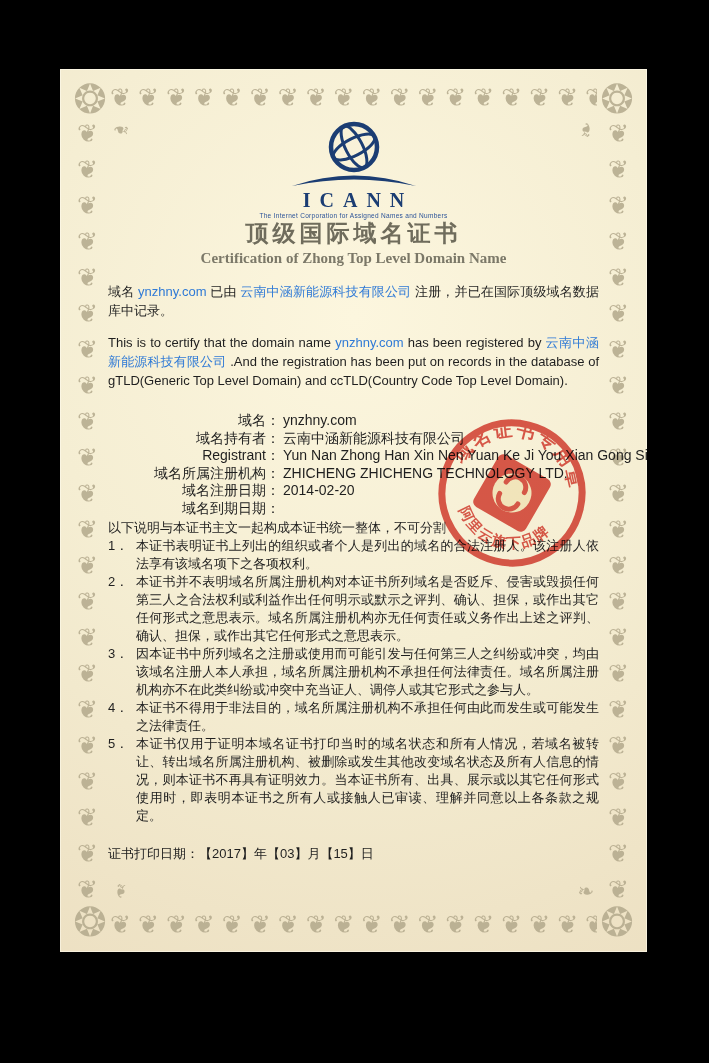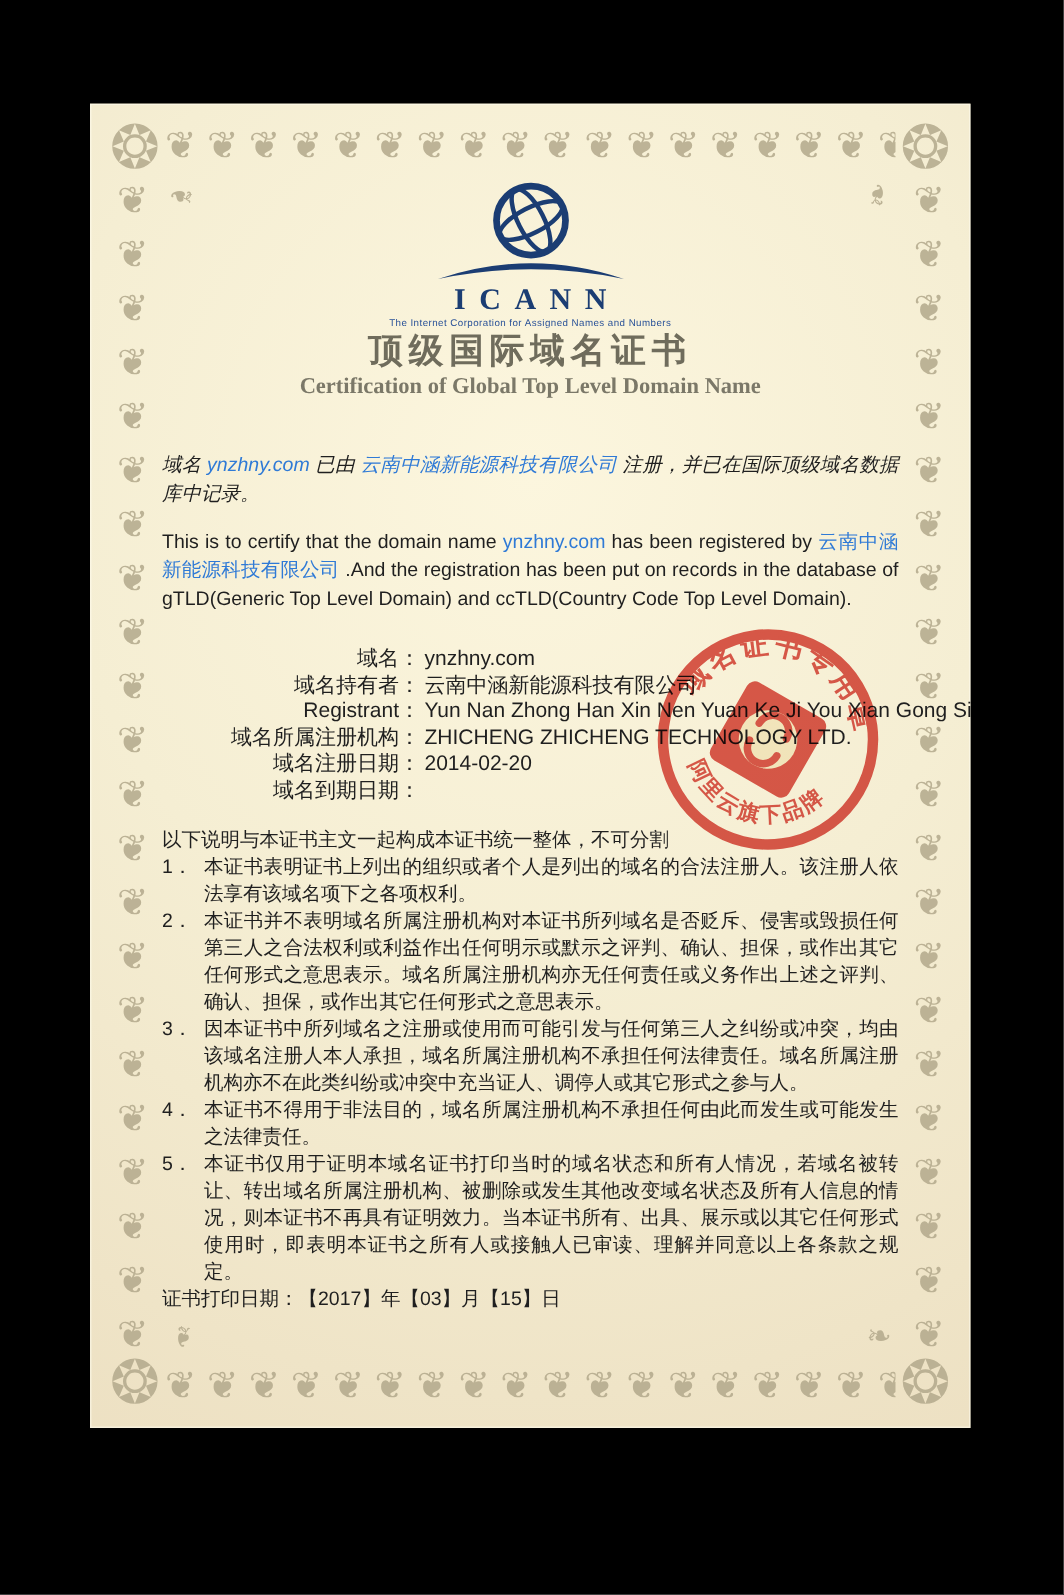--- a/index.html
+++ b/index.html
@@ -62,36 +62,36 @@
     font-family:"Liberation Serif",serif;font-weight:bold;
     font-size:23px;line-height:27px;letter-spacing:4px;color:#6f6c5c;
   }
   .title-en{
     margin-top:2px;text-align:center;
     font-family:"Liberation Serif",serif;font-weight:bold;
     font-size:15px;line-height:19px;color:#7b7868;
   }
 
   .para{font-size:13px;line-height:19px;color:#1f1f1f;text-align:justify;}
-  .para1{margin-top:32px;font-style:italic;}
+  .para1{margin-top:14px;}
   .para2{margin-top:13px;}
   .blue{color:#2f7ad6;}
 
   .details{margin-top:22px;font-size:14px;color:#1f1f1f;}
   .drow{display:flex;line-height:17.5px;}
   .dlabel{flex:none;width:172px;text-align:right;}
   .dvalue{flex:1;padding-left:3px;white-space:nowrap;}
 
-  .notes{margin-top:16px;font-size:13px;line-height:18px;color:#1f1f1f;}
+  .notes{margin-top:2px;font-size:13px;line-height:18px;color:#1f1f1f;}
   .note-intro{line-height:18px;}
   .note-item{display:flex;}
   .note-num{flex:none;width:28px;}
   .note-text{flex:1;text-align:justify;}
 
-  .footer{margin-top:0;font-size:13px;line-height:18px;color:#1f1f1f;}
+  .footer{margin-top:20px;font-size:13px;line-height:18px;color:#1f1f1f;}
 
   .stamp{
     position:absolute;left:366px;top:338px;width:172px;height:172px;
     opacity:.88;mix-blend-mode:multiply;pointer-events:none;
   }
 </style>
 </head>
 <body>
 
 <div class="page">
@@ -118,21 +118,21 @@
           <ellipse cx="70" cy="28" rx="23" ry="8.5" stroke-width="3" transform="rotate(-27 70 28)"></ellipse>
           <ellipse cx="70" cy="28" rx="8.5" ry="23" stroke-width="3" transform="rotate(-27 70 28)"></ellipse>
         </g>
         <path d="M8 67 Q70 46 132 67 Q70 54 8 67 Z" fill="#1b3d73"></path>
       </svg>
       <div class="icann-name">ICANN</div>
       <div class="icann-tagline">The Internet Corporation for Assigned Names and Numbers</div>
     </div>
 
     <div class="title-zh">顶级国际域名证书</div>
-    <div class="title-en">Certification of Global Top Level Domain Name</div>
+    <div class="title-en">Certification of Zhong Top Level Domain Name</div>
 
     <div class="para para1"><span>域名 </span><span class="blue">ynzhny.com</span><span> 已由 </span><span class="blue">云南中涵新能源科技有限公司</span><span> 注册，并已在国际顶级域名数据库中记录。</span></div>
 
     <div class="para para2"><span>This is to certify that the domain name </span><span class="blue">ynzhny.com</span><span> has been registered by </span><span class="blue">云南中涵新能源科技有限公司</span><span> .And the registration has been put on records in the database of gTLD(Generic Top Level Domain) and ccTLD(Country Code Top Level Domain).</span></div>
 
     <div class="details">
       <div class="drow">
         <span class="dlabel">域名：</span>
         <span class="dvalue">ynzhny.com</span>
       </div>

